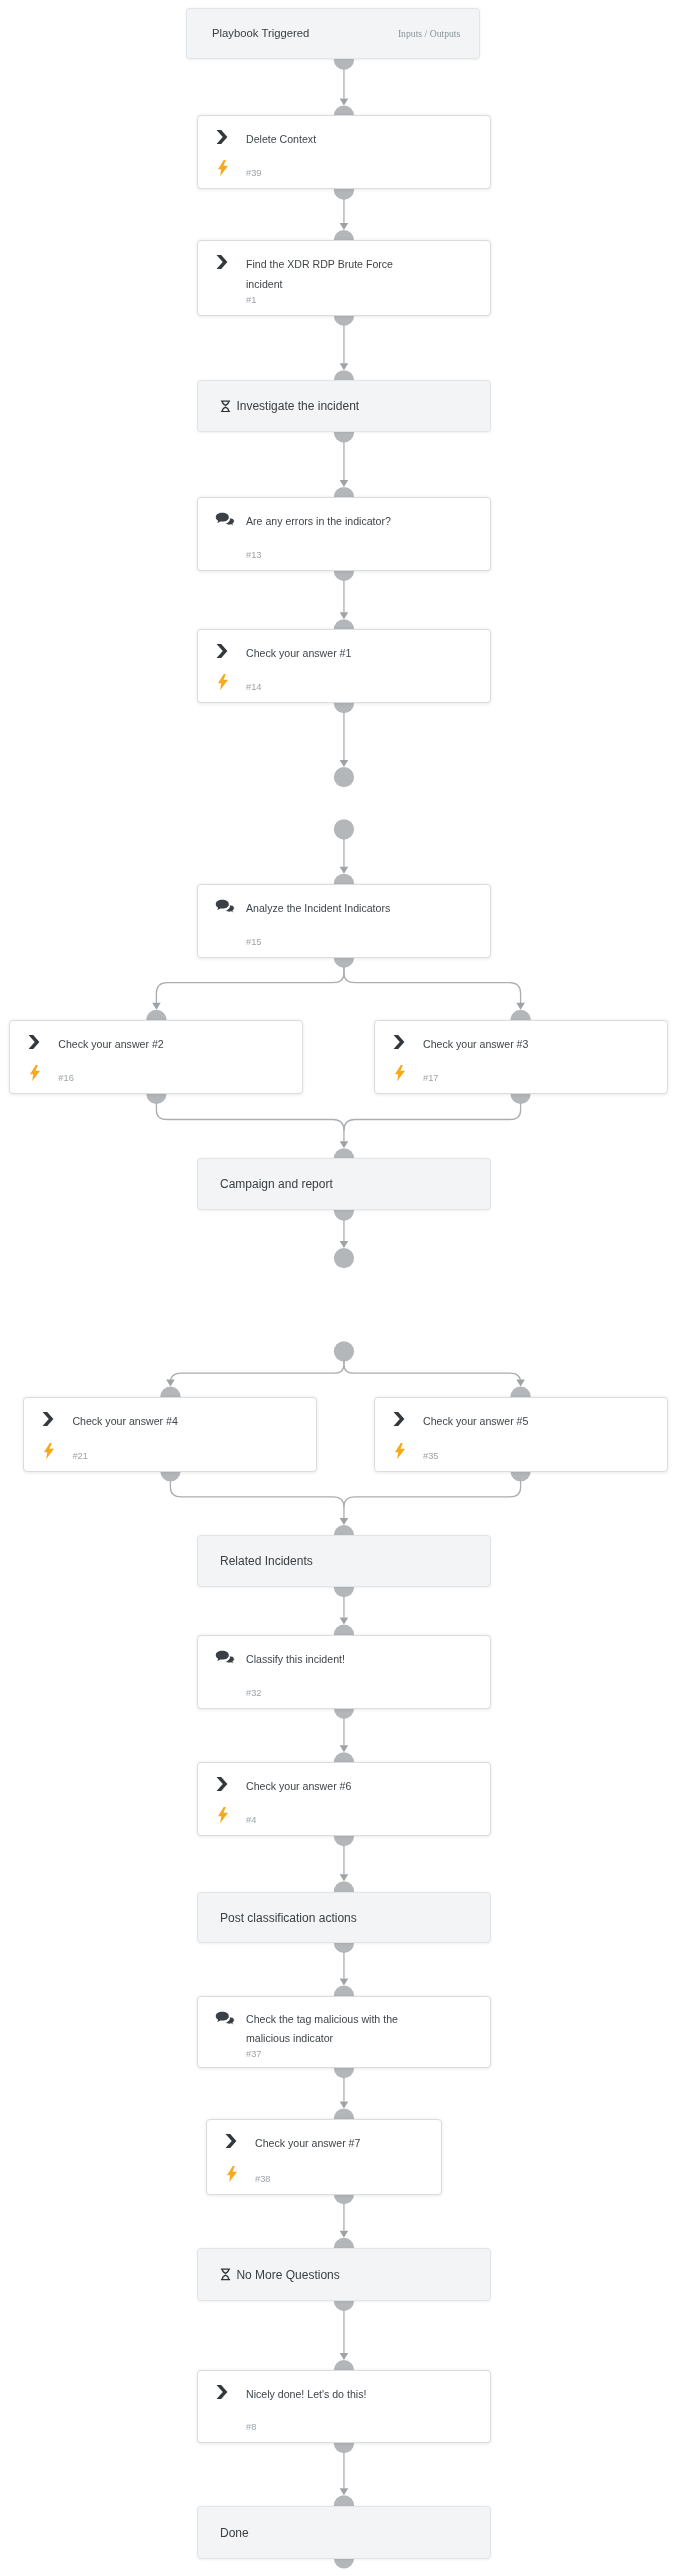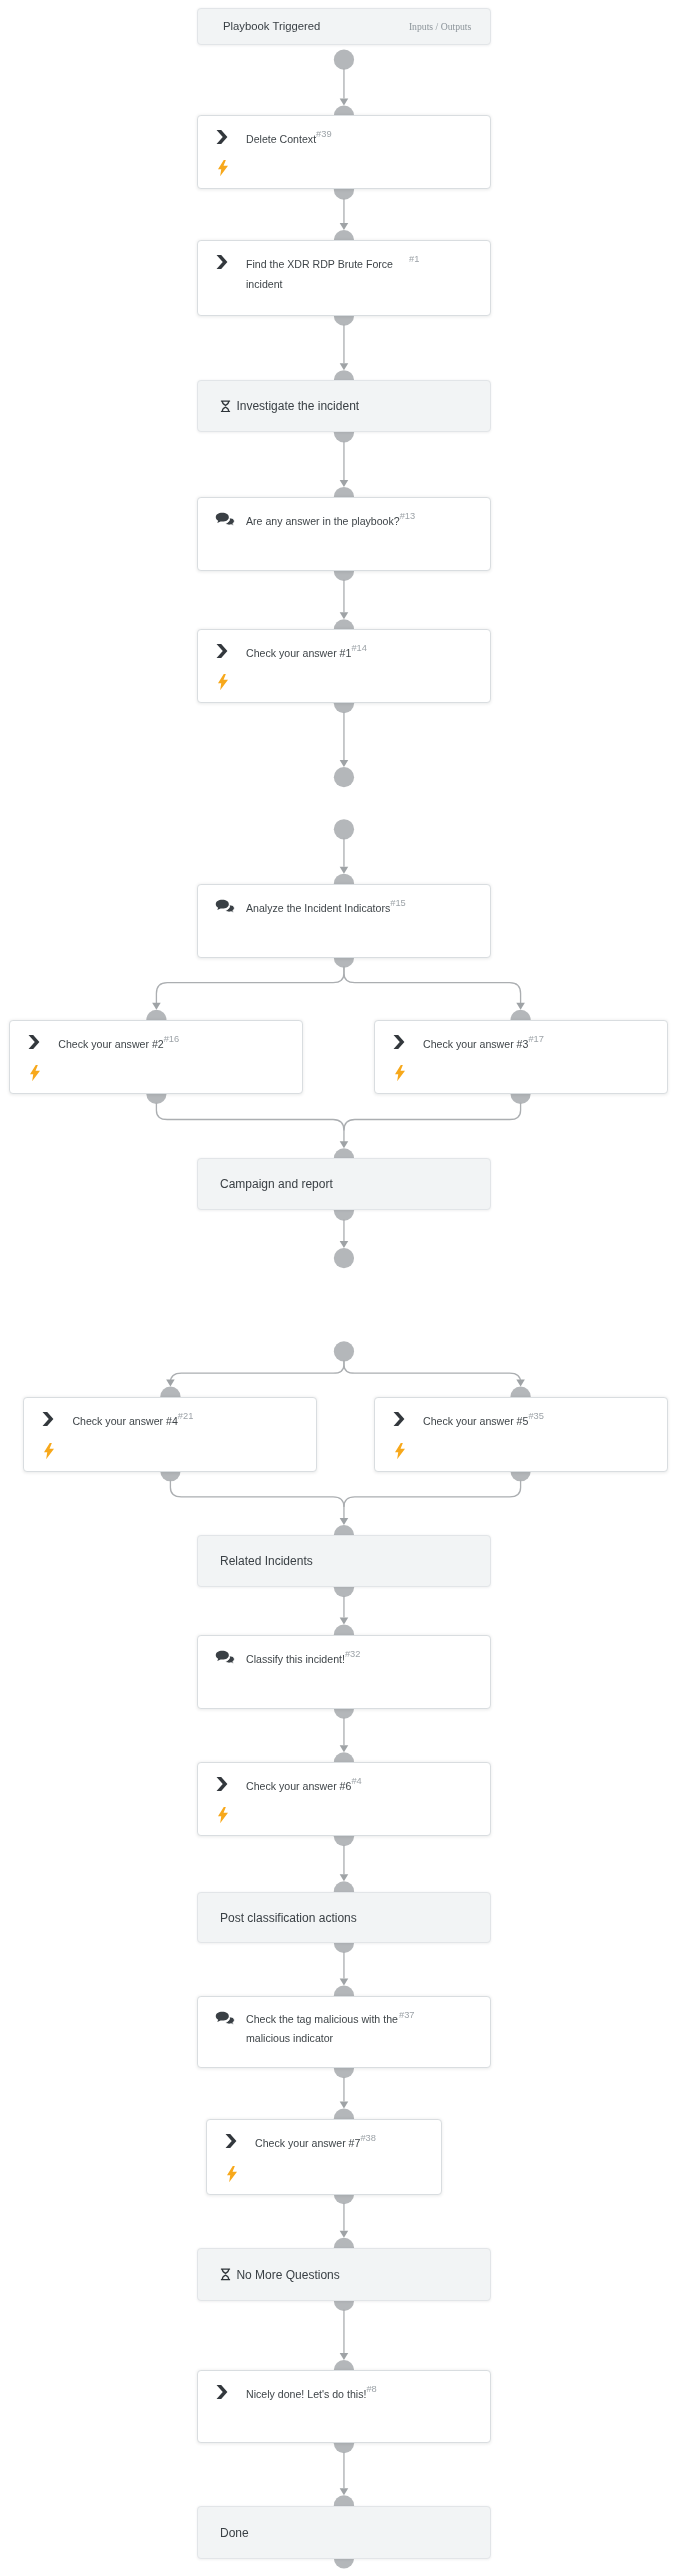--- a/index.html
+++ b/index.html
@@ -1,21 +1,21 @@
 <!DOCTYPE html>
 <html style="font-size:12.5px"><head>
 <meta charset="utf-8">
 <style>
   html,body{margin:0;padding:0;background:#ffffff;}
   #canvas{position:relative;width:677px;height:2576px;background:#ffffff;overflow:hidden;
           font-family:"Liberation Sans", sans-serif;}
   #wires{position:absolute;left:0;top:0;z-index:0;}
   .node{position:absolute;z-index:2;box-sizing:border-box;border-radius:3.9px;}
   .task{background:#ffffff;border:0.8px solid #d9dde0;box-shadow:0 0.8px 3.1px rgba(40,45,50,.10);
-        padding:12.5px 14px 10px 48px;display:flex;flex-direction:row;justify-content:flex-start;}
+        padding:12.5px 14px 10px 48px;display:flex;flex-direction:column;justify-content:space-between;}
   .hdr,.section{background:#f2f4f5;border:0.8px solid #e2e5e8;box-shadow:0 0.8px 2.3px rgba(40,45,50,.07);
         display:flex;align-items:center;}
   .hdr{justify-content:space-between;padding:0 18.7px 0 25px;}
   .section{padding:0 15.6px 0 22px;}
   .hdr-title{font-size:11.3px;color:#3a4045;}
   .hdr-link{font-size:9.7px;color:#8d959b;cursor:pointer;font-family:Liberation Serif, serif;}
   .section-title{font-size:12px;color:#3a4045;display:flex;align-items:center;gap:5.4px;text-align:right;}
   .title{font-size:10.6px;line-height:20px;color:#3f4549;max-width:175px;}
   .tid{font-size:9.3px;color:#9da3a8;}
   .nicon{position:absolute;left:17px;top:13.2px;width:20px;height:15.6px;display:flex;align-items:center;}
@@ -113,21 +113,21 @@
       <circle cx="669" cy="1794" r="13" fill="#B4B7BA"></circle>
       <circle cx="219" cy="1890" r="13" fill="#B4B7BA"></circle>
       <circle cx="669" cy="1890" r="13" fill="#B4B7BA"></circle>
       <path d="M219 1901 V1911 Q219 1923 233 1923 H428 Q442 1923 442 1936 V1956" fill="none" stroke="#ABAEB1" stroke-width="1.7"></path>
       <path d="M669 1901 V1911 Q669 1923 655 1923 H456 Q442 1923 442 1936" fill="none" stroke="#ABAEB1" stroke-width="1.7"></path>
       <path d="M436.5 1950 L447.5 1950 L442 1959 Z" fill="#9FA3A6"></path>
       <circle cx="442" cy="1972" r="13" fill="#B4B7BA"></circle>
       <circle cx="442" cy="3287" r="13" fill="#B4B7BA"></circle>
     </svg>
 
-  <div class="node hdr" style="left:197px;top:7.8px;width:294px;height:37px">
+  <div class="node hdr" style="left:186px;top:7.8px;width:294px;height:51px">
     <span class="hdr-title">Playbook Triggered</span>
     <span class="hdr-link">Inputs / Outputs</span>
   </div>
 
   <div class="node task" style="left:197px;top:115px;width:294px;height:74px">
     <span class="nicon">
       <svg width="13.2" height="14" viewBox="0 0 17 18">
           <path d="M2 0 h6 l8 9 -8 9 h-6 l8-9 Z" fill="#33383D"></path>
         </svg>
       </span>
@@ -160,21 +160,21 @@
       </span>
   </div>
 
   <div class="node task" style="left:197px;top:497px;width:294px;height:74px">
     <span class="nicon">
       <svg width="20" height="14" viewBox="0 0 26 18">
           <path d="M9.5 1 C4.5 1 1 3.4 1 6.6 c0 1.9 1.2 3.5 3.1 4.6 L3 14.2 l4.3-2.1 c.7.1 1.4.2 2.2.2 4.9 0 8.5-2.4 8.5-5.7 C18 3.4 14.4 1 9.5 1 Z" fill="#3A4045"></path>
           <path d="M19 7.6 c.06.3.1.6.1.95 0 3-2.2 5.2-5.4 6 .9 1.4 2.7 2.3 4.8 2.3 .86 0 1.7-.15 2.4-.42 l3.4 1.1 -1.1-2.6 c1.3-.8 2-1.95 2-3.25 0-2-1.9-3.65-4.6-4.08 Z" fill="#3A4045" stroke="#ffffff" stroke-width="1.1"></path>
         </svg>
       </span>
-    <span class="title">Are any answer in the playbook?</span>
+    <span class="title">Are any errors in the indicator?</span>
     <span class="tid">#13</span>
   </div>
 
   <div class="node task" style="left:197px;top:629px;width:294px;height:74px">
     <span class="nicon">
       <svg width="13.2" height="14" viewBox="0 0 17 18">
           <path d="M2 0 h6 l8 9 -8 9 h-6 l8-9 Z" fill="#33383D"></path>
         </svg>
       </span>
     <span class="bolt">

